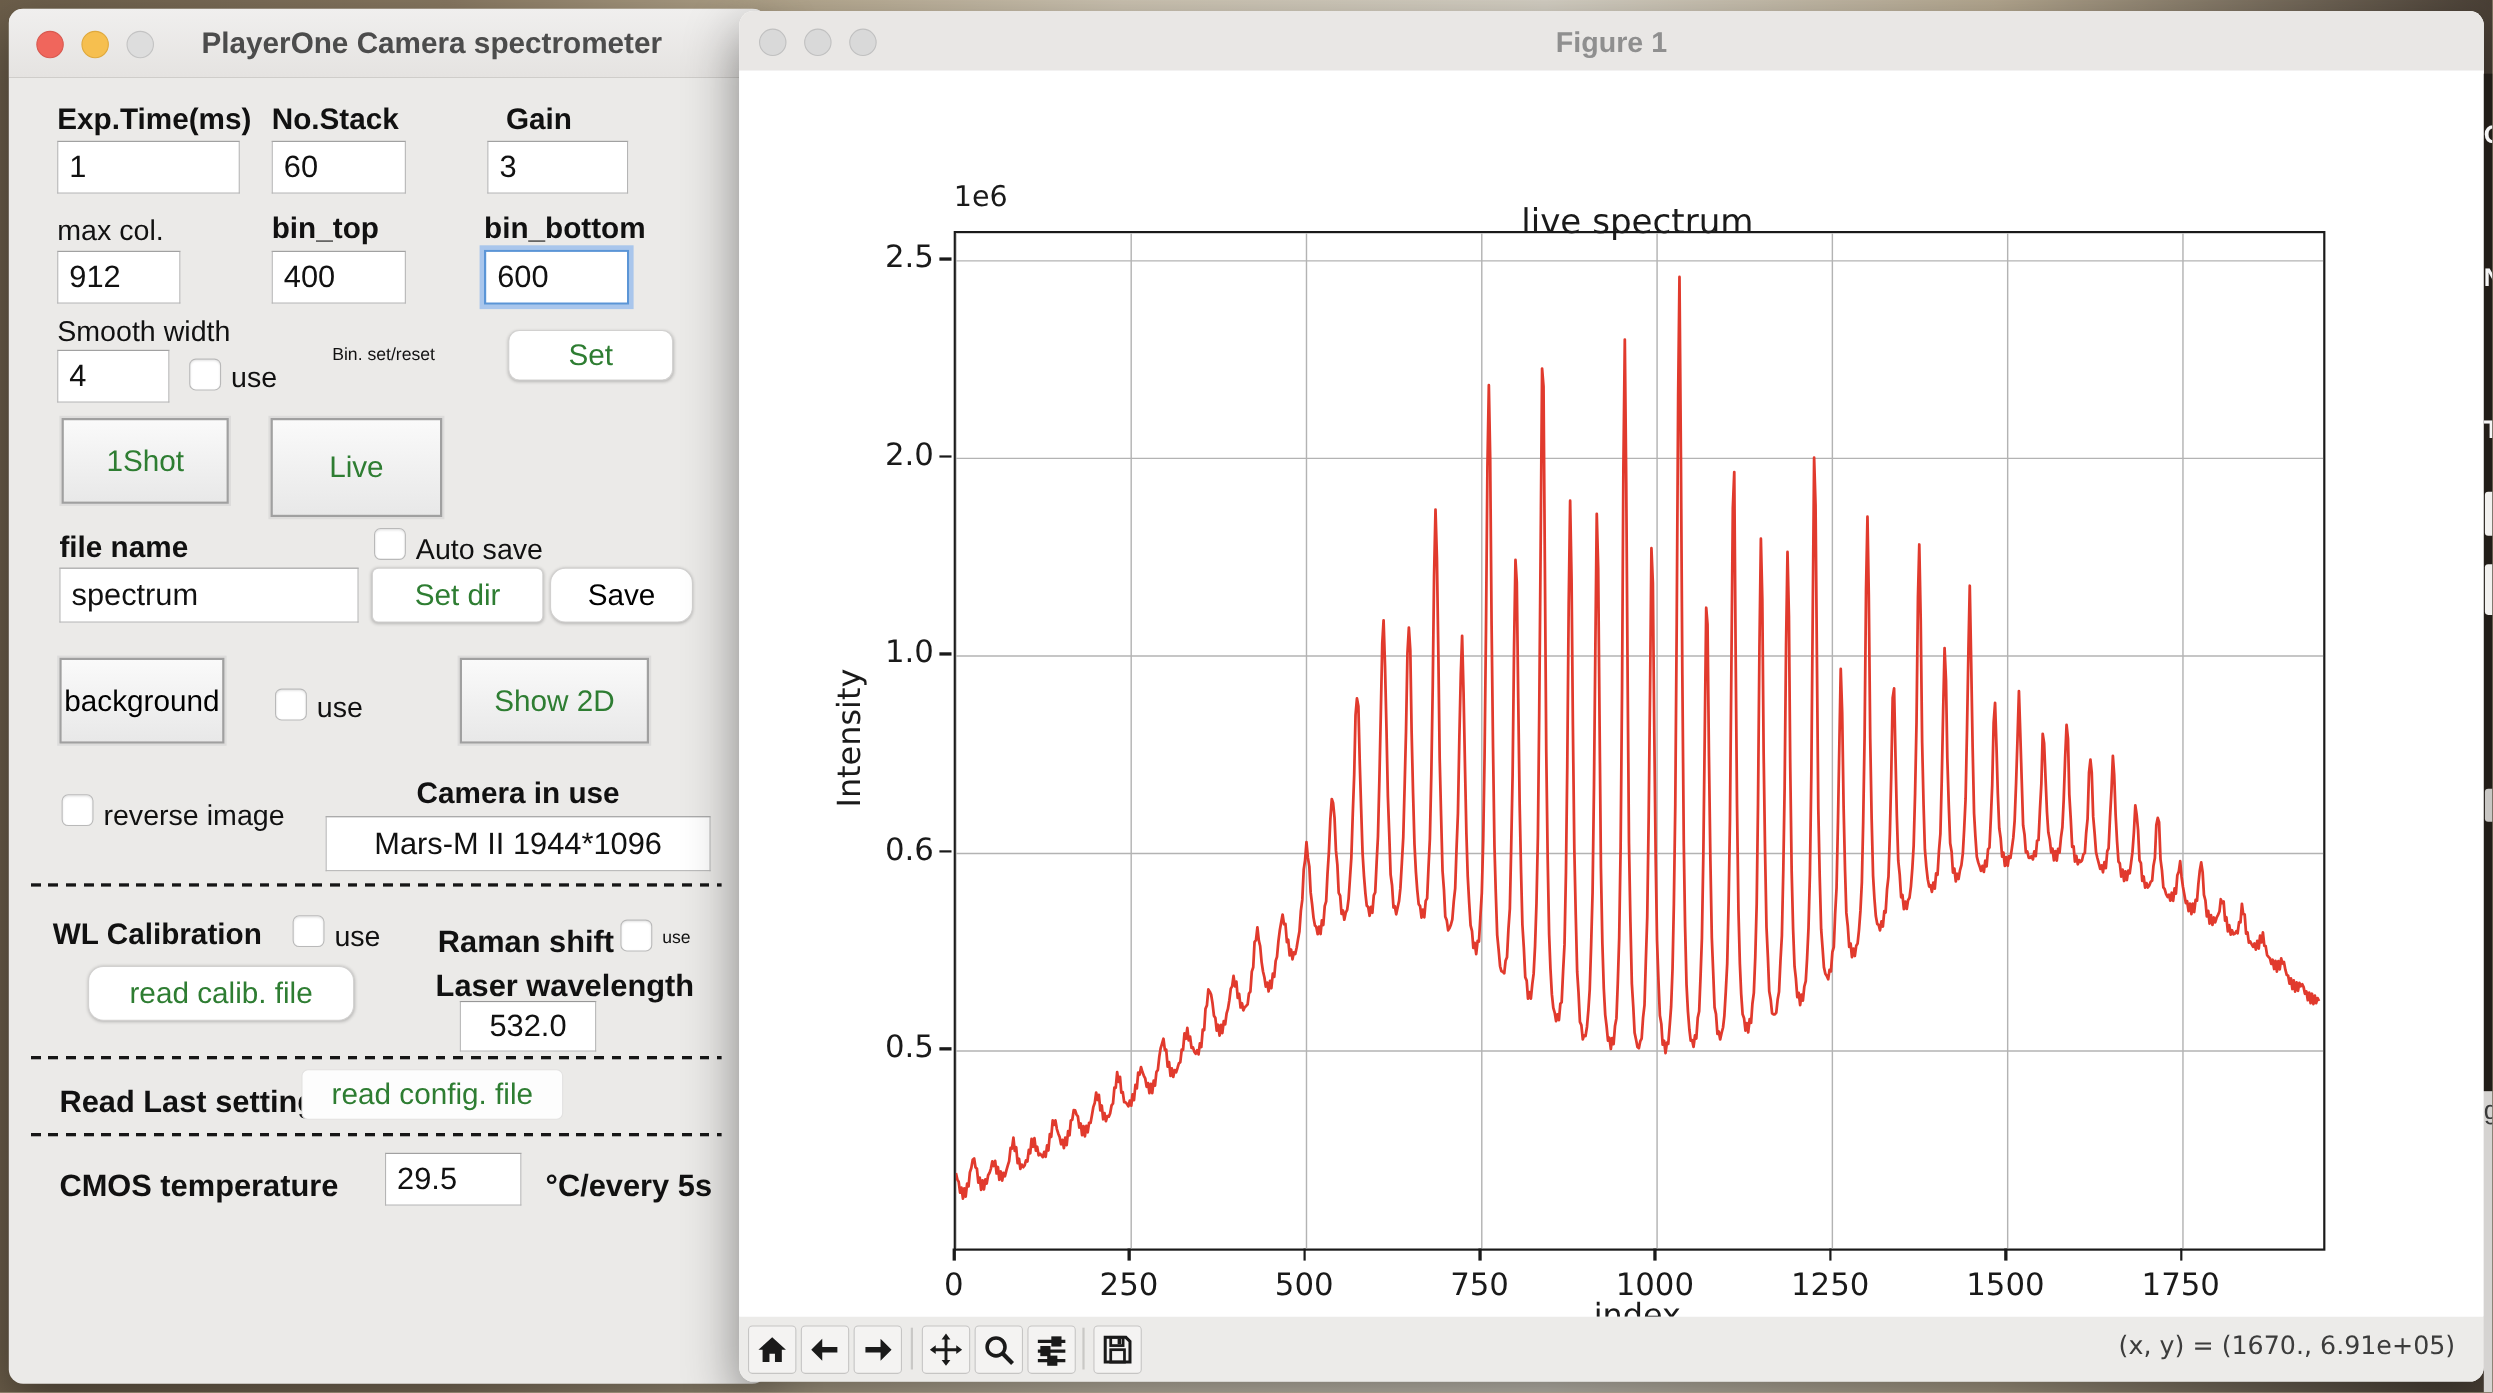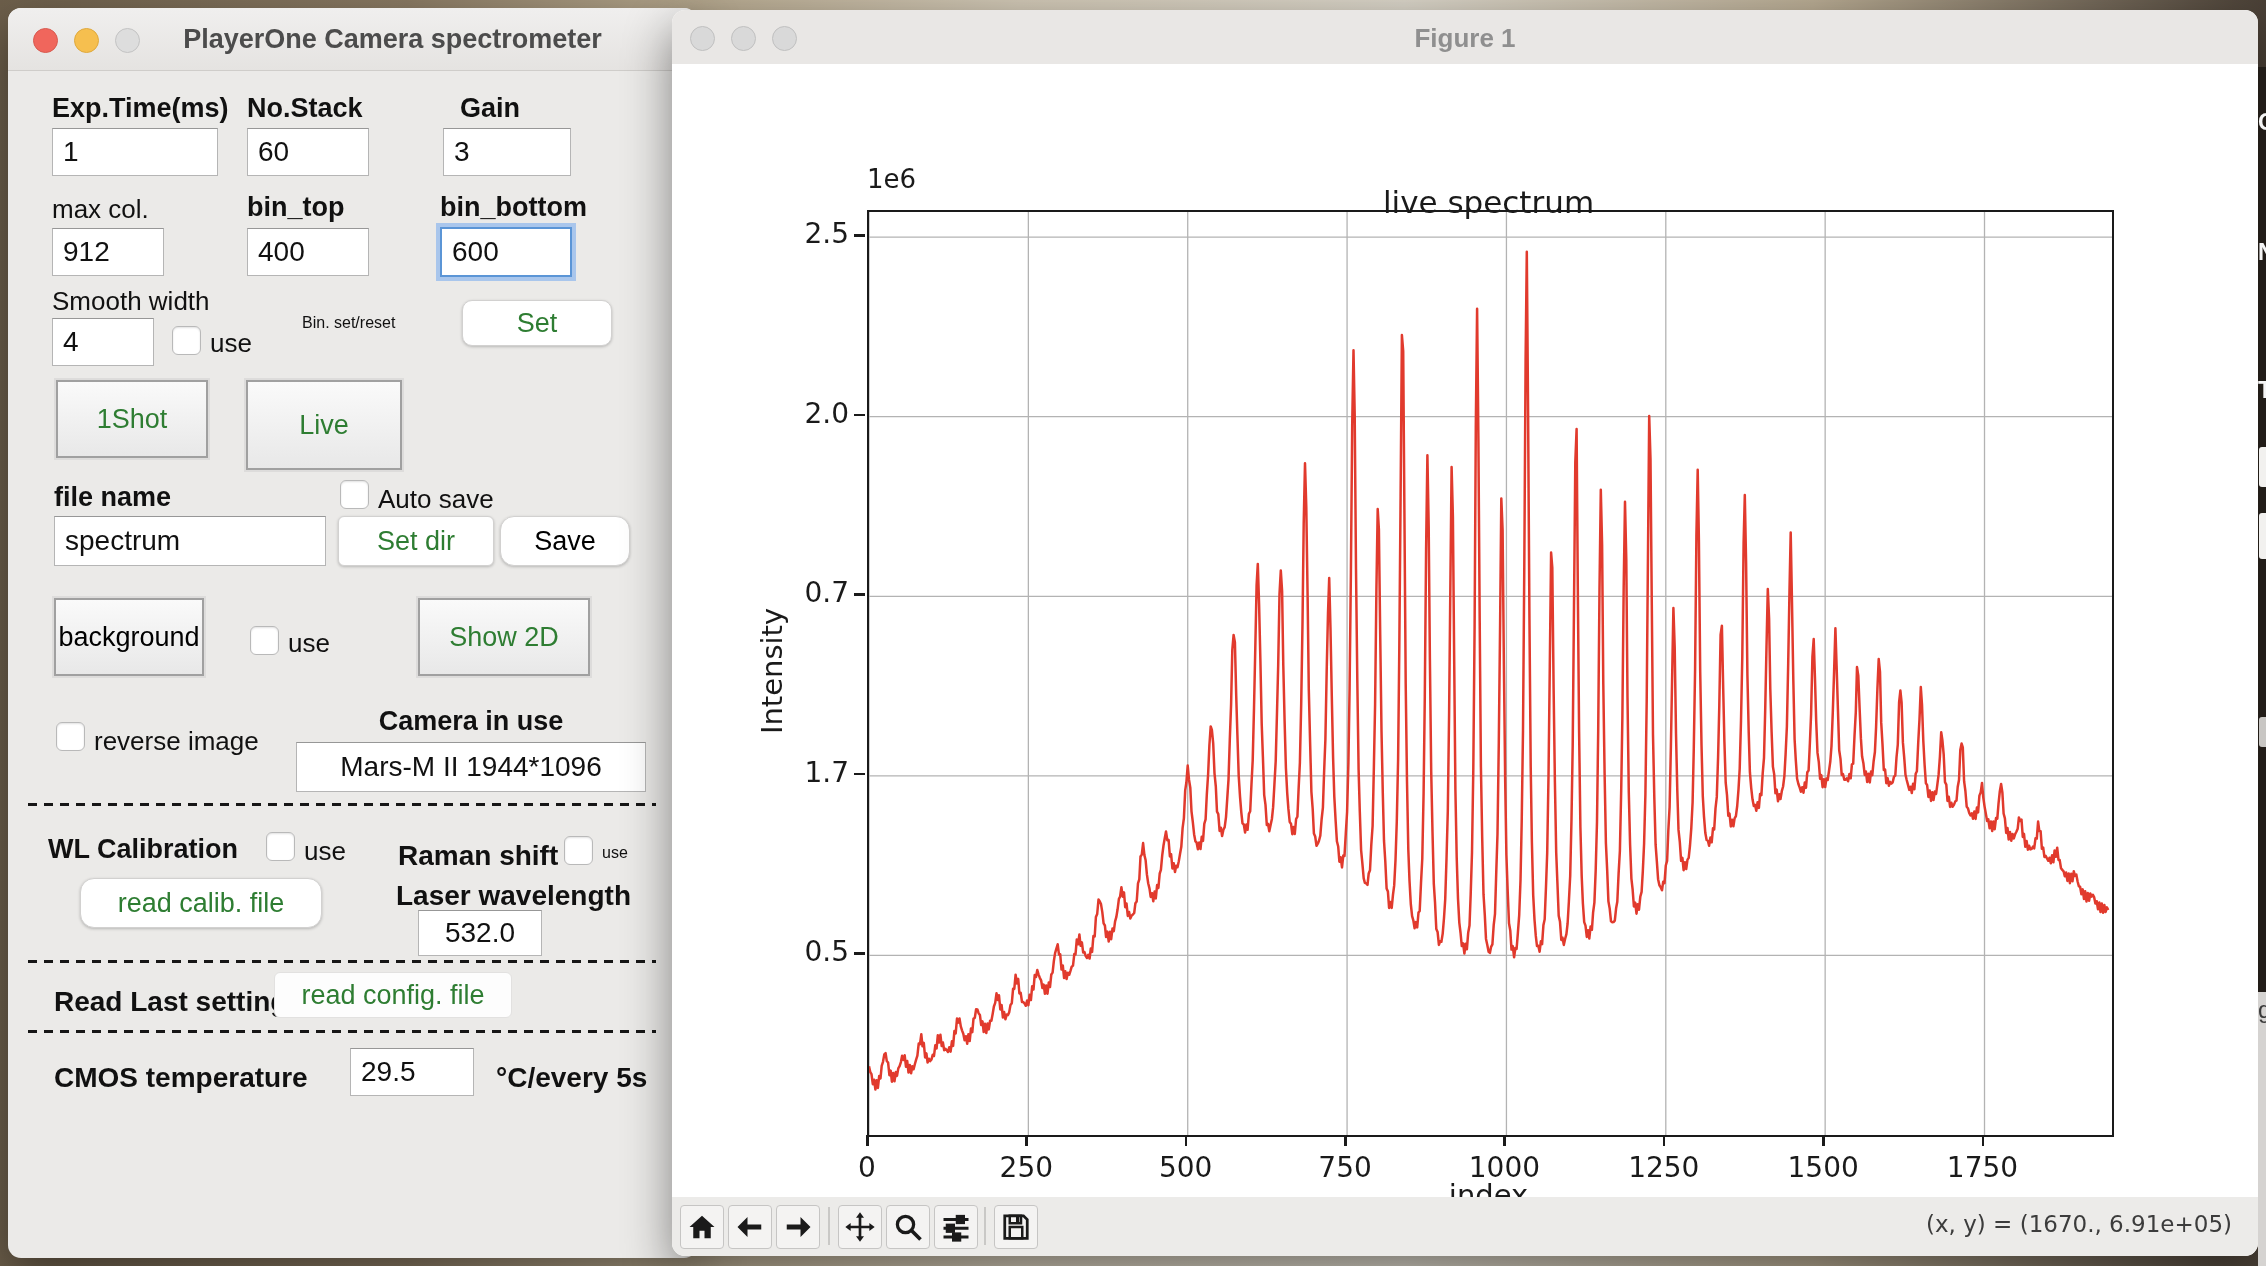--- a/index.html
+++ b/index.html
@@ -180,23 +180,23 @@
           <div class="xtick-lab" style="left: 991.795px; top: 1087px;">1250</div>
           <div class="tickmark" style="left: 990.795px; top: 1071px; width: 2.5px; height: 11px;"></div>
           <div class="xtick-lab" style="left: 1151.15px; top: 1087px;">1500</div>
           <div class="tickmark" style="left: 1150.15px; top: 1071px; width: 2.5px; height: 11px;"></div>
           <div class="xtick-lab" style="left: 1310.51px; top: 1087px;">1750</div>
           <div class="tickmark" style="left: 1309.51px; top: 1071px; width: 2.5px; height: 11px;"></div>
         </div>
       <div id="yticks">
           <div class="ytick-lab" style="left: 107px; top: 889.428px;">0.5</div>
           <div class="tickmark" style="left: 182px; top: 888.428px; width: 11px; height: 2.5px;"></div>
-          <div class="ytick-lab" style="left: 107px; top: 709.856px;">1.7</div>
+          <div class="ytick-lab" style="left: 107px; top: 709.856px;">0.6</div>
           <div class="tickmark" style="left: 182px; top: 708.856px; width: 11px; height: 2.5px;"></div>
-          <div class="ytick-lab" style="left: 107px; top: 530.284px;">0.7</div>
+          <div class="ytick-lab" style="left: 107px; top: 530.284px;">1.0</div>
           <div class="tickmark" style="left: 182px; top: 529.284px; width: 11px; height: 2.5px;"></div>
           <div class="ytick-lab" style="left: 107px; top: 350.712px;">2.0</div>
           <div class="tickmark" style="left: 182px; top: 349.712px; width: 11px; height: 2.5px;"></div>
           <div class="ytick-lab" style="left: 107px; top: 171.14px;">2.5</div>
           <div class="tickmark" style="left: 182px; top: 170.14px; width: 11px; height: 2.5px;"></div>
         </div>
       <div class="abs" style="left:195px;top:1114px;width:1243px;text-align:center;font-family:'DejaVu Sans',sans-serif;font-size:29px;color:#1a1a1a;">index</div>
     </div>
 
     <div id="fig-toolbar">

